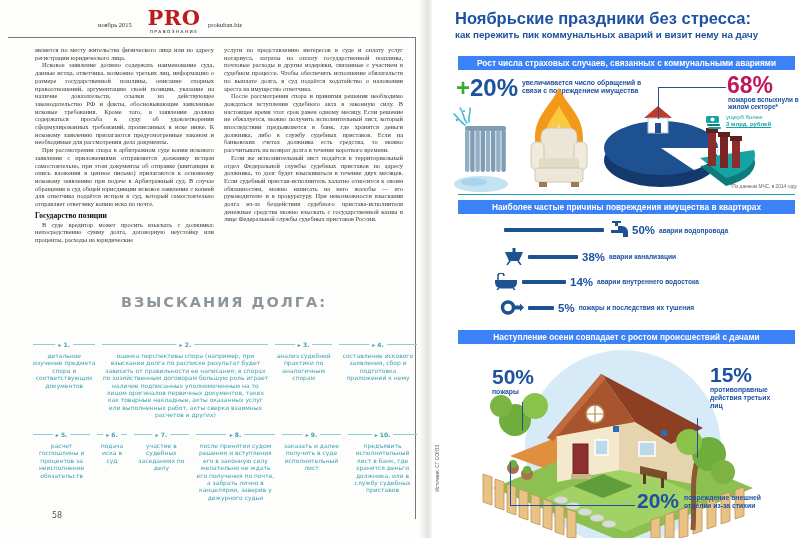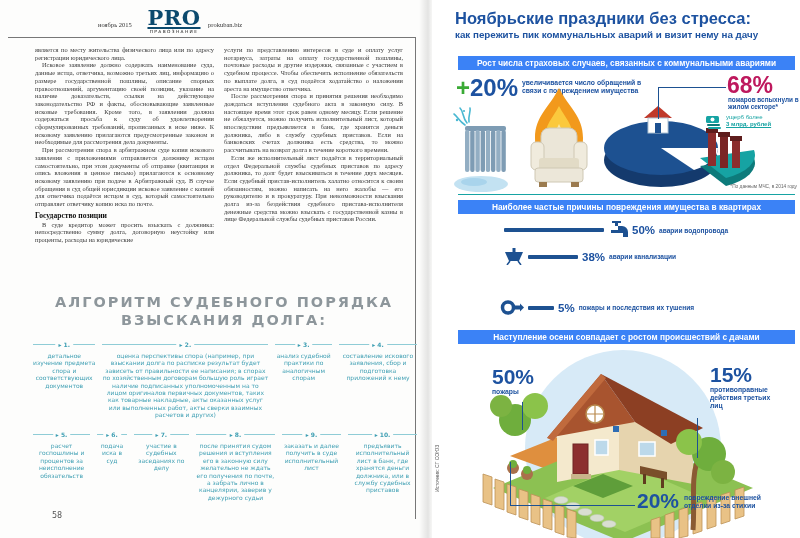--- a/index.html
+++ b/index.html
@@ -4,21 +4,21 @@
 <style>
   * { margin:0; padding:0; box-sizing:border-box; }
   html,body { width:800px; height:538px; }
   body { font-family:"Liberation Sans", sans-serif; background:#ffffff; position:relative; overflow:hidden; }
   .stage { position:absolute; inset:0; background:#fdfdfc; }
 
   
   .hdr-date { position:absolute; left:98px; top:21px; font:6.5px "Liberation Serif", serif; color:#333; }
   .hdr-site { position:absolute; left:208px; top:21px; font:6.5px "Liberation Serif", serif; color:#333; }
   .logo { position:absolute; left:146px; top:7px; width:56px; text-align:center; background:#fdfdfc; z-index:2; }
-  .logo-pro { font:bold 21px/22px "DejaVu Serif", serif; color:#0c4a6e; letter-spacing:.5px;text-decoration:underline; }
+  .logo-pro { font:bold 21px/22px "DejaVu Serif", serif; color:#b91c1c; letter-spacing:.5px; }
   .logo-sub { font:4.3px "DejaVu Sans", sans-serif; letter-spacing:1.4px; color:#111; }
   .rule-h { position:absolute; left:8px; top:37px; width:407px; height:1px; background:#777; }
   .rule-v { position:absolute; left:415px; top:37px; width:1px; height:482px; background:#777; }
 
   .col { position:absolute; top:46px; width:179px; height:243px; overflow:hidden;
          font:6.4px/7.7px "Liberation Serif", serif; color:#3b3b3b; text-align:justify; }
   .colA { left:35px; } .colB { left:224px; }
   .col p { text-indent:7px; }
   .col p.noind { text-indent:0; }
   .subhead { font:bold 7.6px/11px "Liberation Serif", serif; color:#101010; margin-top:2px; }
@@ -103,21 +103,20 @@
       <div class="subhead">Государство позиции</div>
       <p>В суде кредитор может просить взыскать с должника: непосредственно сумму долга, договорную неустойку или проценты, расходы на юридические</p>
     </div>
     <div class="col colB">
       <p class="noind">услуги по представлению интересов в суде и оплату услуг нотариуса, затраты на оплату государственной пошлины, почтовые расходы и другие издержки, связанные с участием в судебном процессе. Чтобы обеспечить исполнение обязательств по выплате долга, в суд подаётся ходатайство о наложении ареста на имущество ответчика.</p>
       <p>После рассмотрения спора и принятия решения необходимо дождаться вступления судебного акта в законную силу. В настоящее время этот срок равен одному месяцу. Если решение не обжалуется, можно получить исполнительный лист, который впоследствии предъявляется в банк, где хранятся деньги должника, либо в службу судебных приставов. Если на банковских счетах должника есть средства, то можно рассчитывать на возврат долга в течение короткого времени.</p>
       <p>Если же исполнительный лист подаётся в территориальный отдел Федеральной службы судебных приставов по адресу должника, то долг будет взыскиваться в течение двух месяцев. Если судебный пристав-исполнитель халатно относится к своим обязанностям, можно написать на него жалобы — его руководителю и в прокуратуру. При невозможности взыскания долга из-за бездействия судебного пристава-исполнителя денежные средства можно взыскать с государственной казны в лице Федеральной службы судебных приставов России.</p>
     </div>
 
     <div class="algo-h">
-      <div>АЛГОРИТМ СУДЕБНОГО ПОРЯДКА</div>
       <div>ВЗЫСКАНИЯ ДОЛГА:</div>
     </div>
 
     <div class="steps-row row1">
       <div class="step s1">
         <span class="num">▸ 1.</span>
         <span>детальное изучение предмета спора и соответствующих документов</span>
       </div>
       <div class="step s2">
         <span class="num">▸ 2.</span>
@@ -267,20 +266,30 @@
     <div class="bar-row" style="left:72px; top:248px;">
       <svg width="20" height="17" viewBox="0 0 20 17">
         <rect x="8.5" y="0" width="3" height="4" fill="#1d5191"></rect>
         <path d="M1,4 h18 l-4,9 h-10 Z" fill="#1d5191"></path>
         <path d="M6,13 L3,17 M14,13 L17,17" stroke="#1d5191" stroke-width="1.5"></path>
       </svg>
       <div class="bar" style="width:50px"></div>
       <span class="bar-pct">38%</span>
       <span class="bar-lbl">аварии канализации</span>
     </div>
+    <div class="bar-row" style="left:62px; top:273px;">
+      <svg width="24" height="17" viewBox="0 0 24 17">
+        <path d="M4,7 V3 a3,3 0 0 1 6,0" fill="none" stroke="#1d5191" stroke-width="1.5"></path>
+        <path d="M1,7 h22 v2.5 a6,6 0 0 1 -6,6 h-10 a6,6 0 0 1 -6,-6 Z" fill="#1d5191"></path>
+        <path d="M5,15 l-2,2 M19,15 l2,2" stroke="#1d5191" stroke-width="1.5"></path>
+      </svg>
+      <div class="bar" style="width:44px"></div>
+      <span class="bar-pct">14%</span>
+      <span class="bar-lbl">аварии внутреннего водостока</span>
+    </div>
     <div class="bar-row" style="left:68px; top:299px;">
       <svg width="24" height="17" viewBox="0 0 24 17">
         <circle cx="8" cy="8.5" r="5.5" fill="none" stroke="#1d5191" stroke-width="3.5"></circle>
         <rect x="14" y="6.5" width="6" height="4" fill="#1d5191"></rect>
         <path d="M20,4.5 l4,4 -4,4 Z" fill="#1d5191"></path>
       </svg>
       <div class="bar" style="width:26px"></div>
       <span class="bar-pct">5%</span>
       <span class="bar-lbl">пожары и последствия их тушения</span>
     </div>

